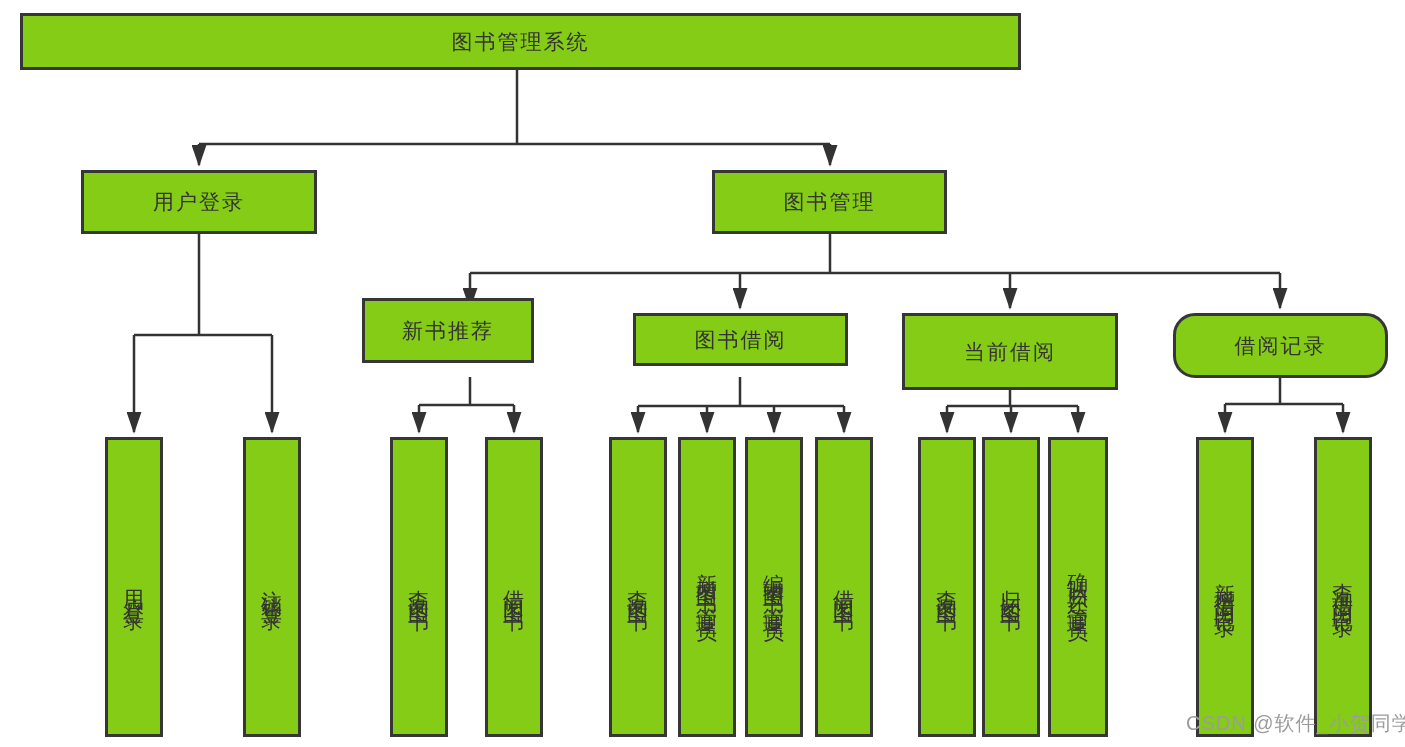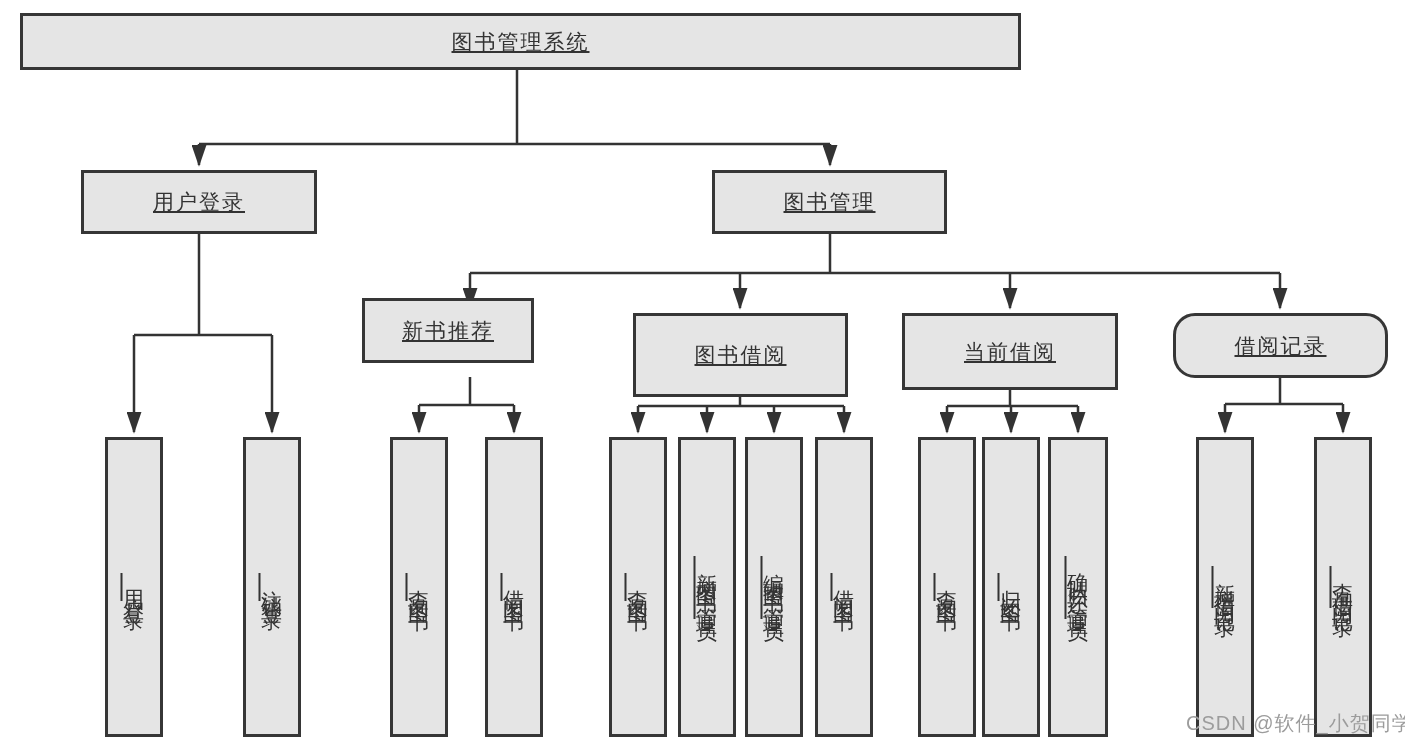--- a/index.html
+++ b/index.html
@@ -16,26 +16,25 @@
     position: absolute;
     left: 0; top: 0;
     width: 1405px; height: 747px;
     z-index: 1;
     pointer-events: none;
   }
   .hbox, .vbox {
     position: absolute;
     box-sizing: border-box;
     border: 3px solid #363636;
-    background: #e5e5e5;
+    background: #84cc16;
     display: flex;
     align-items: center;
     justify-content: center;
     z-index: 2;
-    text-decoration: underline;
   }
   .hbox span {
     font-size: 21px;
     letter-spacing: 2px;
     white-space: nowrap;
     color: #333333;
   }
   .vbox span {
     writing-mode: vertical-rl;
     text-orientation: mixed;
@@ -110,21 +109,21 @@
   <div class="hbox" style="left:81px; top:170px; width:236px; height:64px;">
     <span>用户登录</span>
   </div>
   <div class="hbox" style="left:712px; top:170px; width:235px; height:64px;text-align:center;">
     <span>图书管理</span>
   </div>
 
   <div class="hbox" style="left:362px; top:298px; width:172px; height:65px;">
     <span>新书推荐</span>
   </div>
-  <div class="hbox" style="left:633px; top:313px; width:215px; height:84px;">
+  <div class="hbox" style="left:633px; top:313px; width:215px; height:53px;">
     <span>图书借阅</span>
   </div>
   <div class="hbox" style="left:902px; top:313px; width:216px; height:77px;">
     <span>当前借阅</span>
   </div>
   <div class="hbox" style="left:1173px; top:313px; width:215px; height:65px;border-radius:22px;">
     <span>借阅记录</span>
   </div>
 
   <div class="vbox" style="left:105px; top:437px; width:58px; height:300px;">

